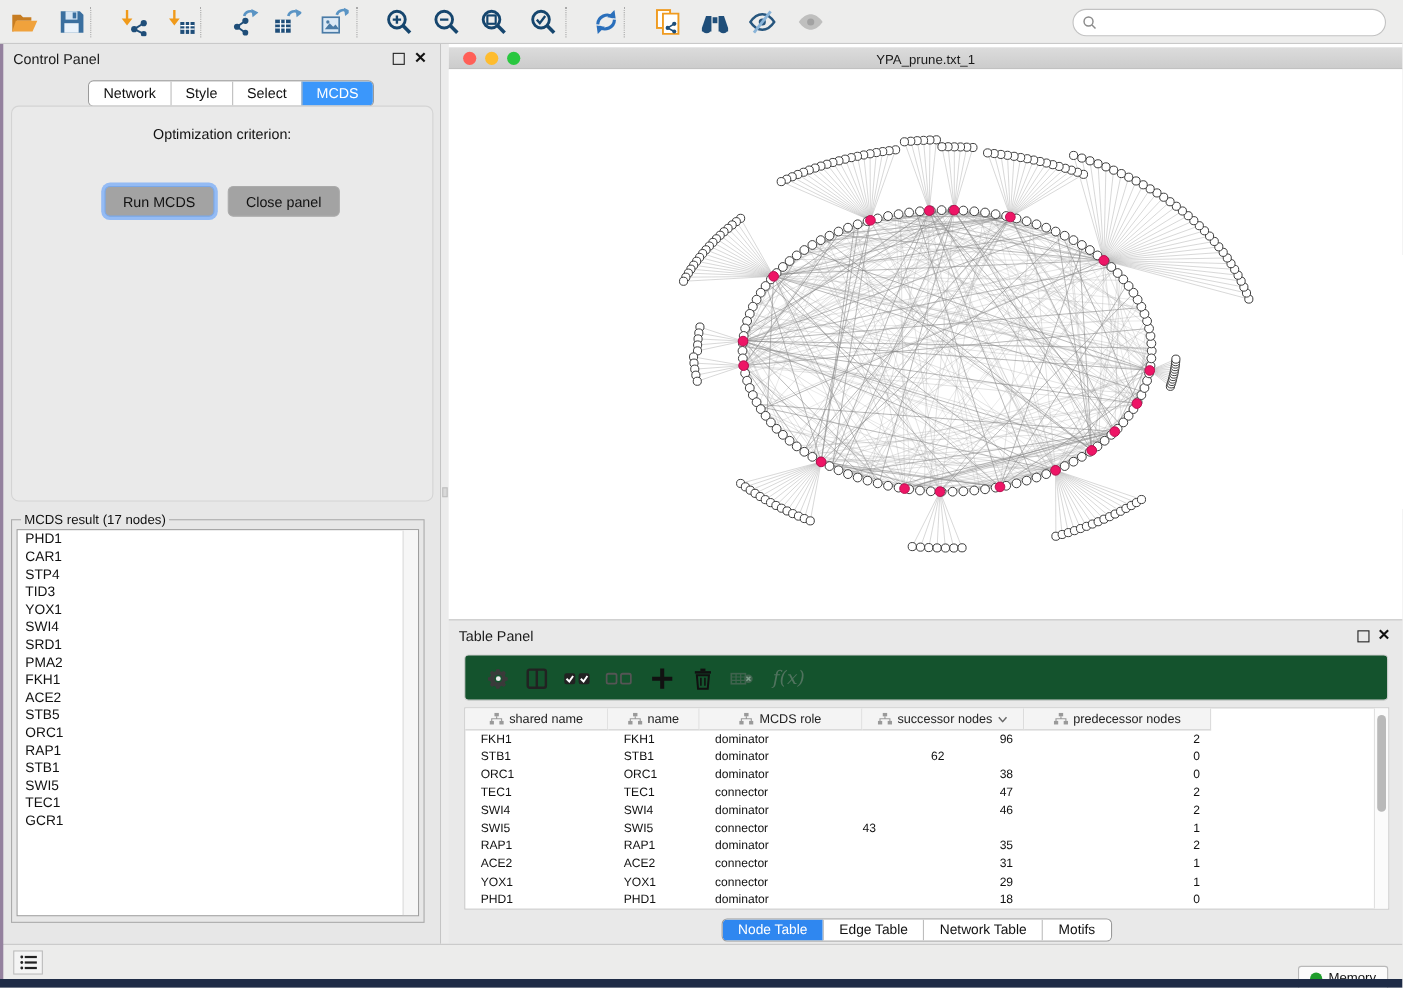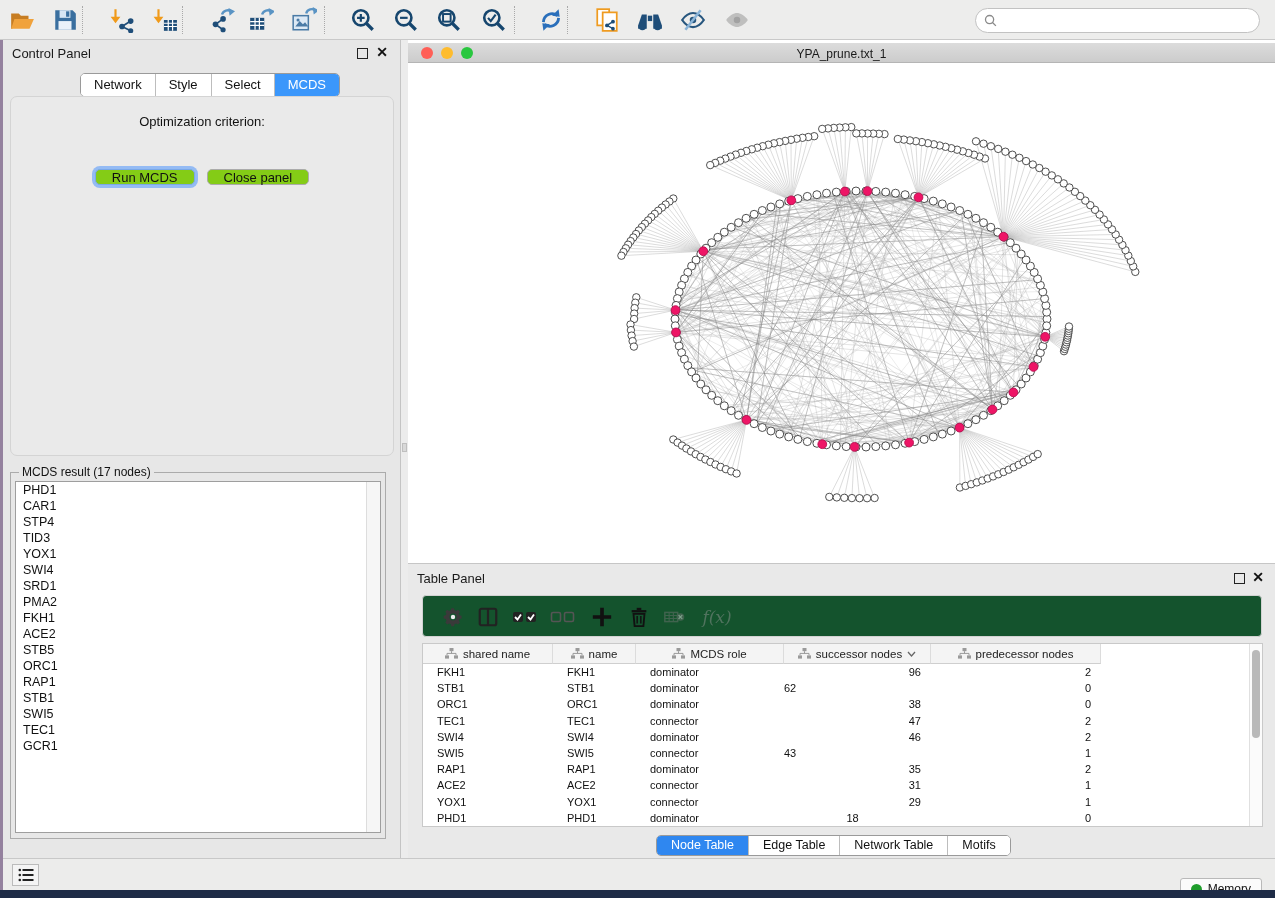--- a/index.html
+++ b/index.html
@@ -30,21 +30,21 @@
   .cp-tab { padding:3px 13px 4px 13px; font-size:13px; color:#111; background:#fff; border-left:1px solid #bdbdbd; }
   .cp-tab:first-child { border-left:none; }
   .cp-tab.active { background:#3b97fb; color:#fff; }
 
   .cp-inner { position:absolute; left:7px; top:56px; width:384px; height:360px; background:#eaeaea; border:1px solid #d4d4d4; border-radius:7px; }
   .opt-label { position:absolute; left:0; top:17px; width:100%; text-align:center; font-size:13px; color:#111; }
   .dropdown { position:absolute; left:35px; top:38px; width:310px; height:24px; background:#fff; border:1px solid #b3b3b3; border-radius:5px; display:flex; align-items:center; }
   .dropdown-value { flex:1; text-align:center; font-size:13px; color:#111; padding-left:6px; }
   .dropdown-stepper { width:20px; height:22px; margin-right:0px; border-radius:4px; background:linear-gradient(#6fb0fc,#2d7bf5); display:flex; flex-direction:column; align-items:center; justify-content:center; gap:2px; }
   .cp-buttons { position:absolute; left:0; top:72px; width:100%; display:flex; justify-content:center; gap:12px; }
-  .btn { height:16px; background:#84cc16; border:1px solid #ababab; border-radius:5px; font-size:13px; color:#111; padding:0 16px; display:flex; align-items:center; }
+  .btn { height:28px; background:#a3a3a3; border:1px solid #ababab; border-radius:5px; font-size:13px; color:#111; padding:0 16px; display:flex; align-items:center; }
   .btn.focus-ring { box-shadow:0 0 0 3px rgba(90,155,250,.6); border-color:#7aa8e8; }
 
   fieldset.mcds-result { position:absolute; left:7px; top:425px; width:376px; height:374px; border:1px solid #ababab; background:transparent; }
   fieldset.mcds-result legend { font-size:12px; color:#111; margin-left:8px; padding:0 3px; }
   .mcds-listbox { position:absolute; left:4px; top:2px; width:366px; height:352px; background:#fff; border:1px solid #9e9e9e; overflow:hidden; }
   .mcds-scroll { position:absolute; right:0; top:0; width:14px; height:100%; background:#f6f6f6; border-left:1px solid #ddd; }
   .mcds-item { font-size:12.5px; color:#111; line-height:16px; padding-left:7px; }
 
   
   .splitter { position:absolute; left:401px; top:40px; width:7px; height:818px; background:#ececec; }
@@ -1241,21 +1241,21 @@
             <div class="td" style="width: 130px; text-align: left; padding: 0px 0px 0px 14px;">FKH1</div>
             <div class="td" style="width: 83px; text-align: left; padding: 0px 0px 0px 14px;">FKH1</div>
             <div class="td" style="width: 148px; text-align: left; padding: 0px 0px 0px 14px;">dominator</div>
             <div class="td" style="width: 147px; text-align: right; padding: 0px 10px 0px 0px;">96</div>
             <div class="td" style="width: 170px; text-align: right; padding: 0px 10px 0px 0px;">2</div>
           </div>
           <div class="tr">
             <div class="td" style="width: 130px; text-align: left; padding: 0px 0px 0px 14px;">STB1</div>
             <div class="td" style="width: 83px; text-align: left; padding: 0px 0px 0px 14px;">STB1</div>
             <div class="td" style="width: 148px; text-align: left; padding: 0px 0px 0px 14px;">dominator</div>
-            <div class="td" style="width: 147px; text-align: left; padding: 0px 10px 0px 0px;">62</div>
+            <div class="td" style="width: 147px; text-align: center; padding: 0px 10px 0px 0px;">62</div>
             <div class="td" style="width: 170px; text-align: right; padding: 0px 10px 0px 0px;">0</div>
           </div>
           <div class="tr">
             <div class="td" style="width: 130px; text-align: left; padding: 0px 0px 0px 14px;">ORC1</div>
             <div class="td" style="width: 83px; text-align: left; padding: 0px 0px 0px 14px;">ORC1</div>
             <div class="td" style="width: 148px; text-align: left; padding: 0px 0px 0px 14px;">dominator</div>
             <div class="td" style="width: 147px; text-align: right; padding: 0px 10px 0px 0px;">38</div>
             <div class="td" style="width: 170px; text-align: right; padding: 0px 10px 0px 0px;">0</div>
           </div>
           <div class="tr">
@@ -1297,21 +1297,21 @@
             <div class="td" style="width: 130px; text-align: left; padding: 0px 0px 0px 14px;">YOX1</div>
             <div class="td" style="width: 83px; text-align: left; padding: 0px 0px 0px 14px;">YOX1</div>
             <div class="td" style="width: 148px; text-align: left; padding: 0px 0px 0px 14px;">connector</div>
             <div class="td" style="width: 147px; text-align: right; padding: 0px 10px 0px 0px;">29</div>
             <div class="td" style="width: 170px; text-align: right; padding: 0px 10px 0px 0px;">1</div>
           </div>
           <div class="tr">
             <div class="td" style="width: 130px; text-align: left; padding: 0px 0px 0px 14px;">PHD1</div>
             <div class="td" style="width: 83px; text-align: left; padding: 0px 0px 0px 14px;">PHD1</div>
             <div class="td" style="width: 148px; text-align: left; padding: 0px 0px 0px 14px;">dominator</div>
-            <div class="td" style="width: 147px; text-align: center; padding: 0px 10px 0px 0px;">18</div>
+            <div class="td" style="width: 147px; text-align: right; padding: 0px 10px 0px 0px;">18</div>
             <div class="td" style="width: 170px; text-align: right; padding: 0px 10px 0px 0px;">0</div>
           </div>
         </div>
       <div class="v-scroll">
           <div class="v-thumb"></div>
         </div>
     </div>
 
     <div class="tp-tabs">
         <span class="tp-tab active">Node Table</span>

